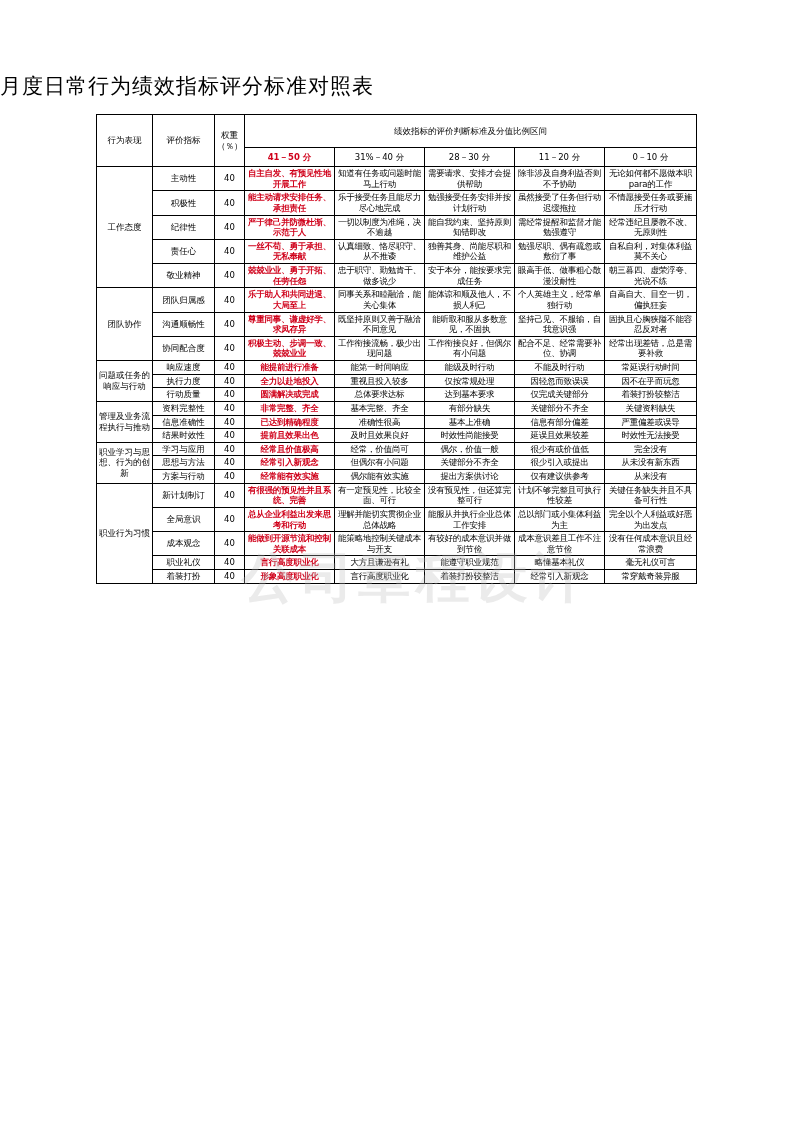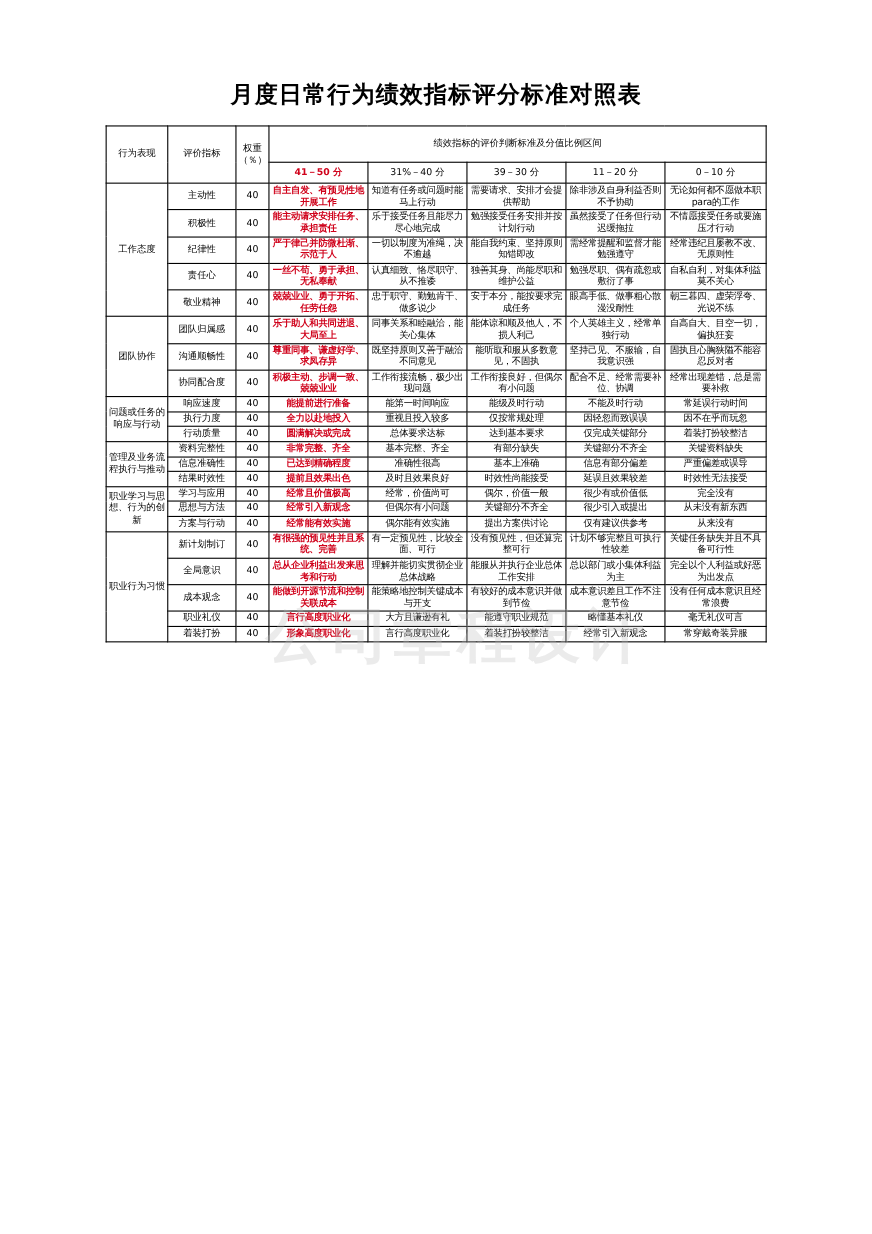--- a/index.html
+++ b/index.html
@@ -6,23 +6,22 @@
   body{
     width:793px;height:1122px;
     background:#ffffff;
     font-family:"DejaVu Sans","Liberation Sans",sans-serif;
     color:#000;
     position:relative;
     overflow:hidden;
   }
   .page{position:relative;width:793px;height:1122px;}
   .title{
-    text-align:center;
     font-size:21px;
-    font-weight:bold;
+    font-weight:normal;
     letter-spacing:1px;
     margin-top:72px;
     margin-bottom:14px;
     font-family:"DejaVu Serif","Liberation Serif",serif;
   }
   table.main{
     border-collapse:collapse;
     margin:0 auto;
     width:600px;
     table-layout:fixed;
@@ -86,21 +85,21 @@
     <tbody id="table-body">
         <tr>
           <th class="hdr" rowspan="2">行为表现</th>
           <th class="hdr" rowspan="2">评价指标</th>
           <th class="hdr" rowspan="2">权重<br>（％）</th>
           <th class="hdr" colspan="5">绩效指标的评价判断标准及分值比例区间</th>
         </tr>
         <tr>
           <td class="subhdr red">41－50 分</td>
           <td class="subhdr">31%－40 分</td>
-          <td class="subhdr">39－30 分</td>
+          <td class="subhdr">28－30 分</td>
           <td class="subhdr">11－20 分</td>
           <td class="subhdr">0－10 分</td>
         </tr>
         <tr>
           <td class="cat" rowspan="5">工作态度</td>
           <td class="idx">主动性</td>
           <td class="w">40</td>
           <td class="desc red">自主自发、有预见性地开展工作</td>
           <td class="desc">知道有任务或问题时能马上行动</td>
           <td class="desc">需要请求、安排才会提供帮助</td>

